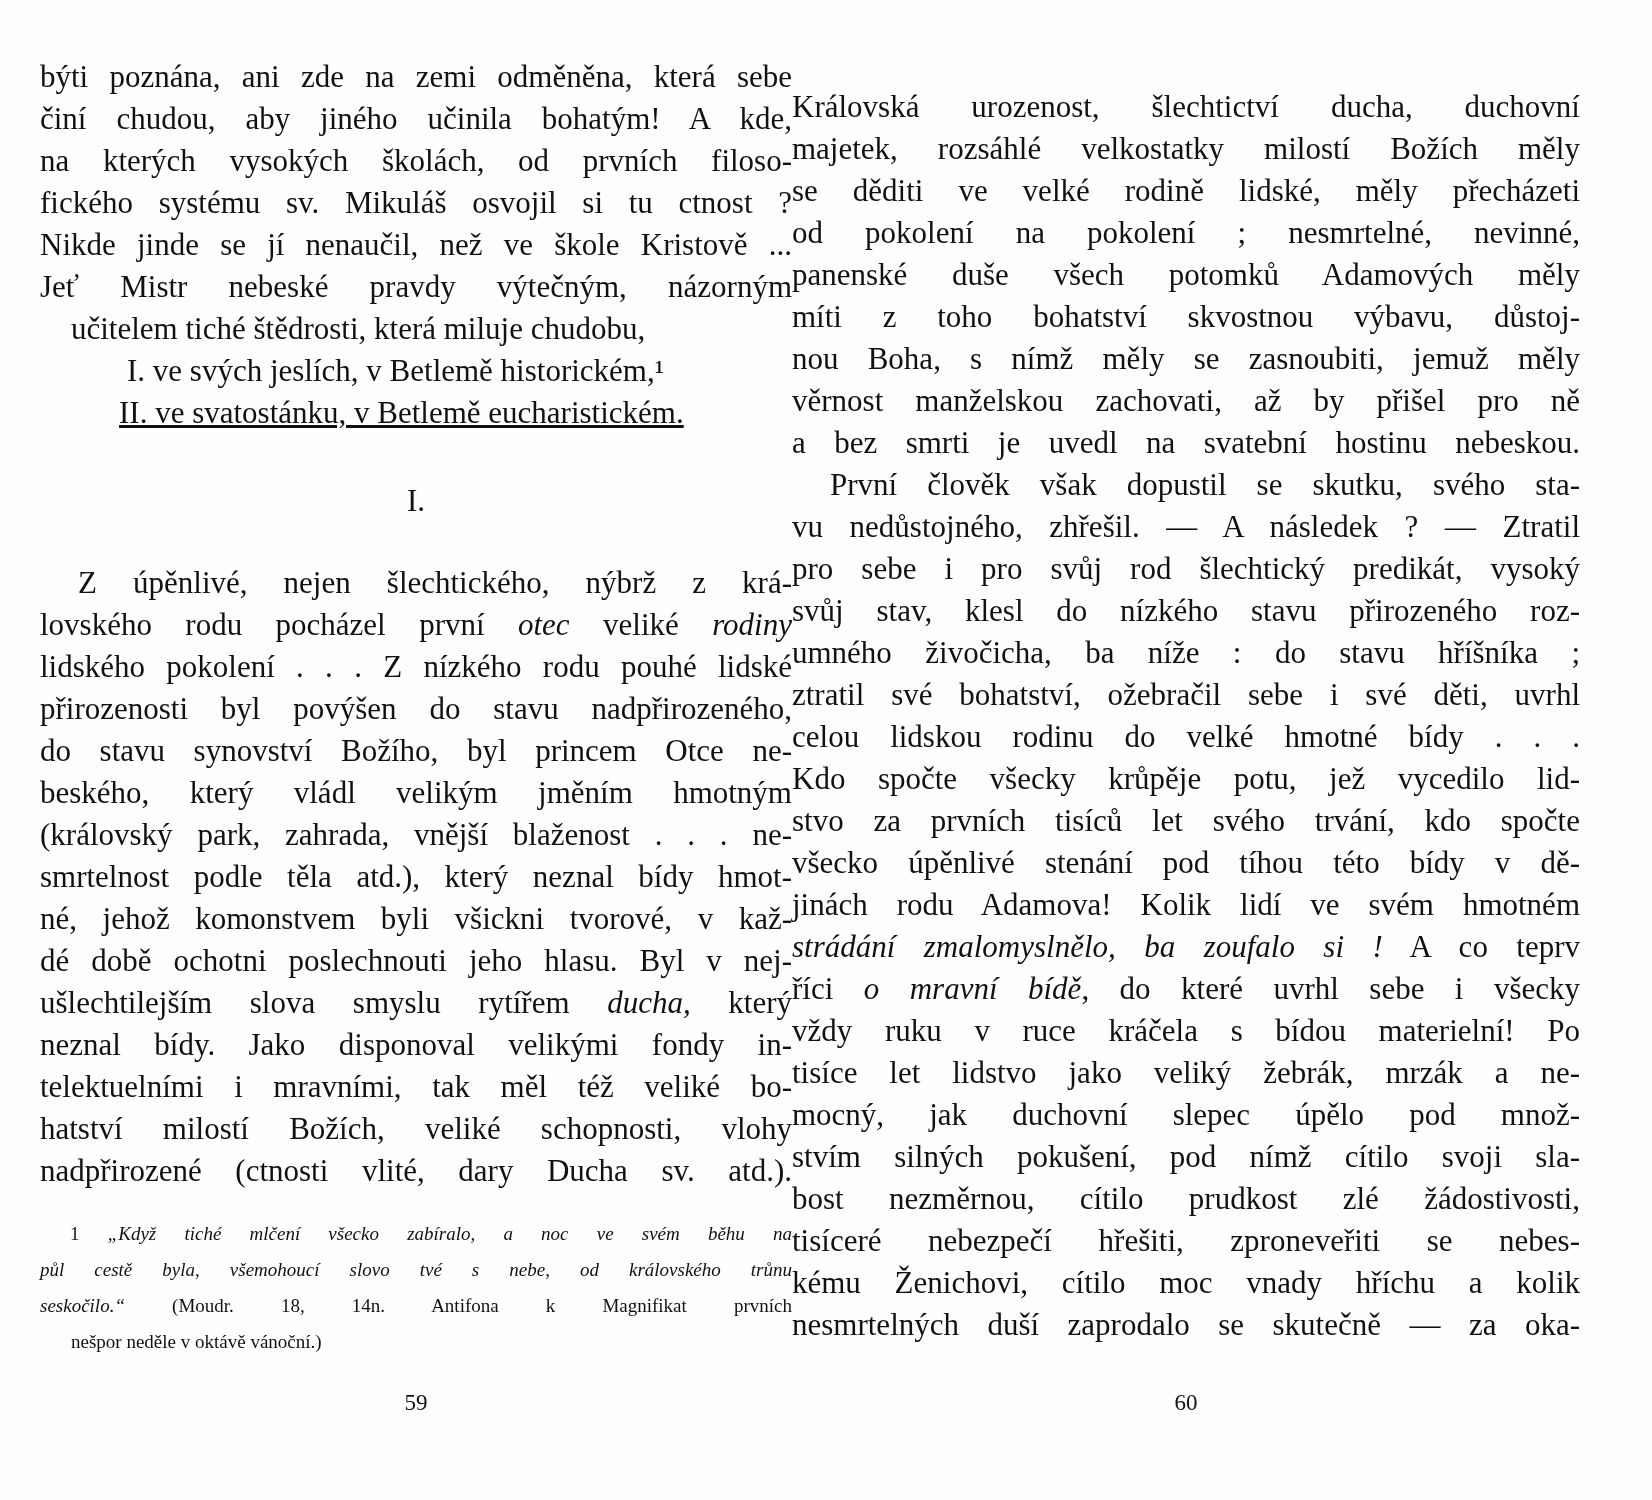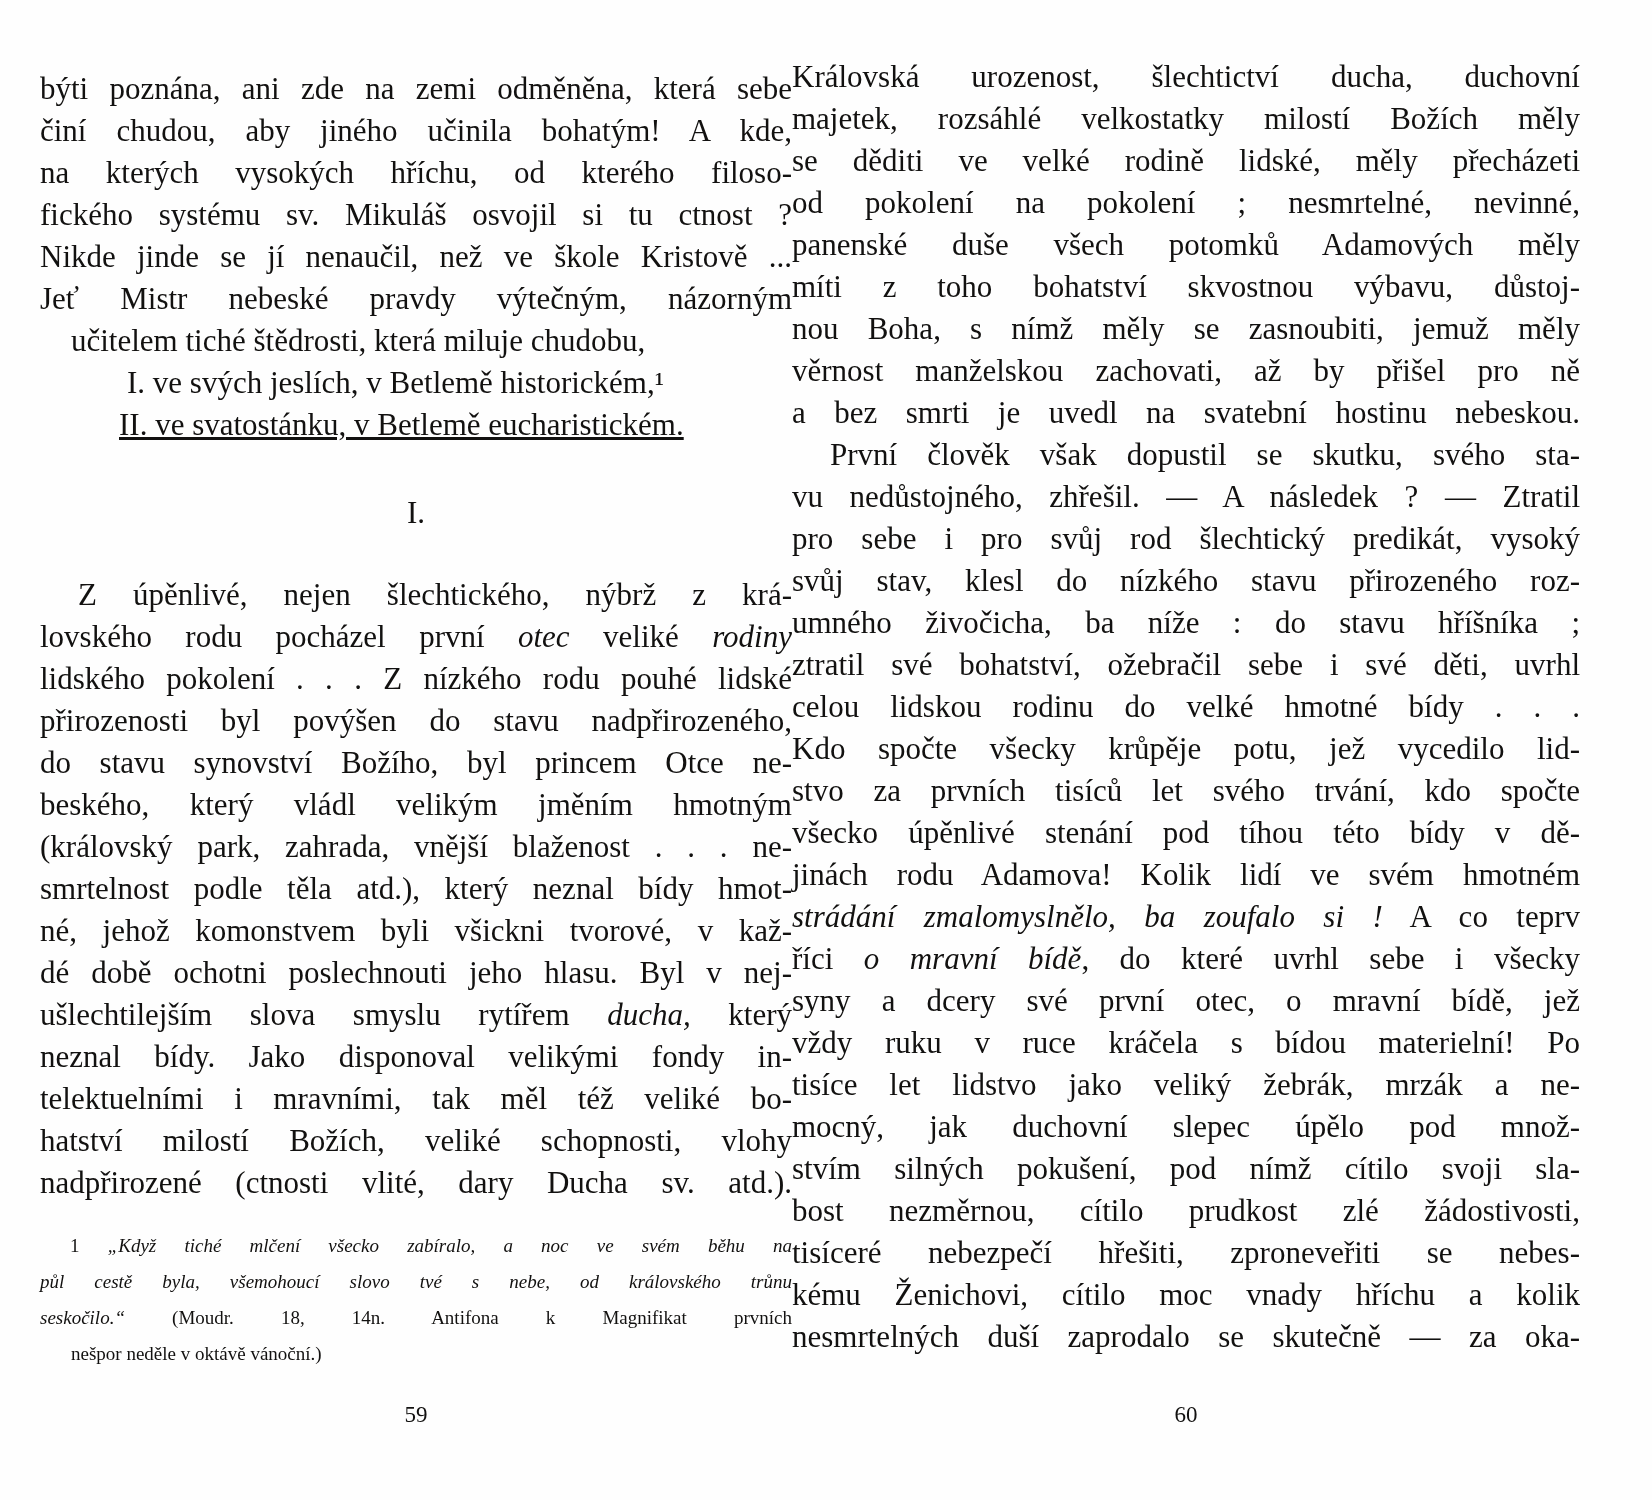--- a/index.html
+++ b/index.html
@@ -74,21 +74,21 @@
 </style>
 </head>
 <body>
 
 <div class="spread">
 
   <div class="page page-left">
     <div class="textblock">
         <div class="ln"><span>býti poznána, ani zde na zemi odměněna, která sebe</span></div>
         <div class="ln"><span>činí chudou, aby jiného učinila bohatým! A kde,</span></div>
-        <div class="ln"><span>na kterých vysokých hříchu, od kterého filoso-</span></div>
+        <div class="ln"><span>na kterých vysokých školách, od prvních filoso-</span></div>
         <div class="ln"><span>fického systému sv. Mikuláš osvojil si tu ctnost ?</span></div>
         <div class="ln"><span>Nikde jinde se jí nenaučil, než ve škole Kristově ...</span></div>
         <div class="ln"><span>Jeť Mistr nebeské pravdy výtečným, názorným</span></div>
         <div class="ln l"><span>učitelem tiché štědrosti, která miluje chudobu,</span></div>
         <div class="ln l" style="padding-left: 56px;"><span>I. ve svých jeslích, v Betlemě historickém,¹</span></div>
         <div class="ln l" style="padding-left: 48px; text-decoration: underline;"><span>II. ve svatostánku, v Betlemě eucharistickém.</span></div>
       </div>
     <div class="section-heading">I.</div>
     <div class="textblock">
         <div class="ln" style="padding-left: 38px;"><span>Z úpěnlivé, nejen šlechtického, nýbrž z krá-</span></div>
@@ -133,21 +133,20 @@
         <div class="ln"><span>svůj stav, klesl do nízkého stavu přirozeného roz-</span></div>
         <div class="ln"><span>umného živočicha, ba níže : do stavu hříšníka ;</span></div>
         <div class="ln"><span>ztratil své bohatství, ožebračil sebe i své děti, uvrhl</span></div>
         <div class="ln"><span>celou lidskou rodinu do velké hmotné bídy . . .</span></div>
         <div class="ln"><span>Kdo spočte všecky krůpěje potu, jež vycedilo lid-</span></div>
         <div class="ln"><span>stvo za prvních tisíců let svého trvání, kdo spočte</span></div>
         <div class="ln"><span>všecko úpěnlivé stenání pod tíhou této bídy v dě-</span></div>
         <div class="ln"><span>jinách rodu Adamova! Kolik lidí ve svém hmotném</span></div>
         <div class="ln"><i>strádání zmalomyslnělo, ba zoufalo si !</i><span> A co teprv</span></div>
         <div class="ln"><span>říci </span><i>o mravní bídě</i><span>, do které uvrhl sebe i všecky</span></div>
-        <div class="ln"><span>syny a dcery své první otec, o mravní bídě, jež</span></div>
         <div class="ln"><span>vždy ruku v ruce kráčela s bídou materielní! Po</span></div>
         <div class="ln"><span>tisíce let lidstvo jako veliký žebrák, mrzák a ne-</span></div>
         <div class="ln"><span>mocný, jak duchovní slepec úpělo pod množ-</span></div>
         <div class="ln"><span>stvím silných pokušení, pod nímž cítilo svoji sla-</span></div>
         <div class="ln"><span>bost nezměrnou, cítilo prudkost zlé žádostivosti,</span></div>
         <div class="ln"><span>tisíceré nebezpečí hřešiti, zproneveřiti se nebes-</span></div>
         <div class="ln"><span>kému Ženichovi, cítilo moc vnady hříchu a kolik</span></div>
         <div class="ln"><span>nesmrtelných duší zaprodalo se skutečně — za oka-</span></div>
       </div>
     <div class="pagenum pagenum-right">60</div>

